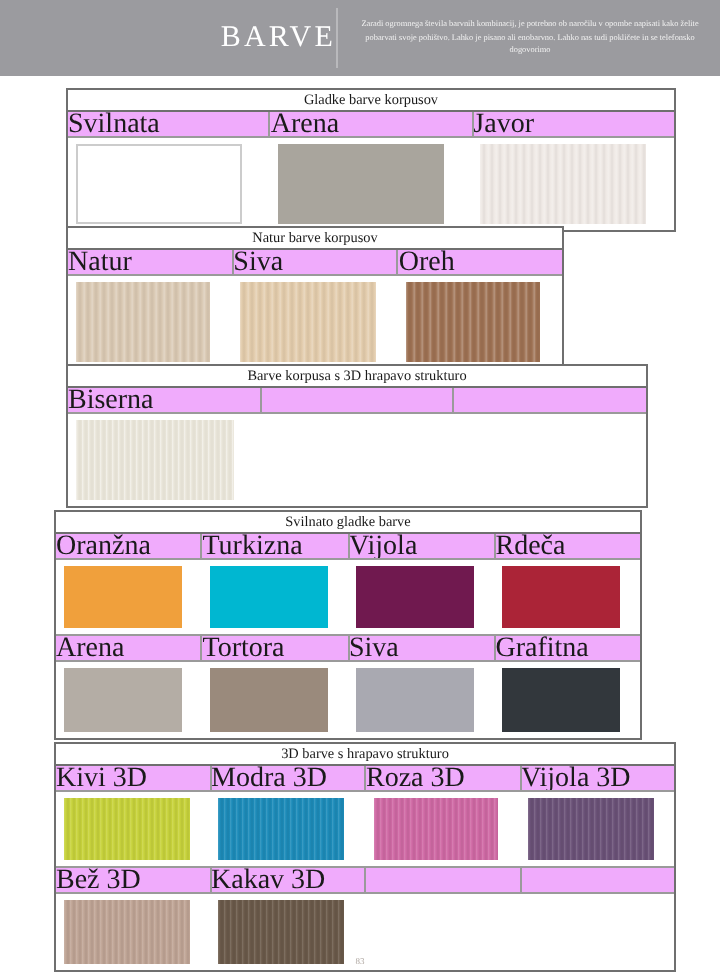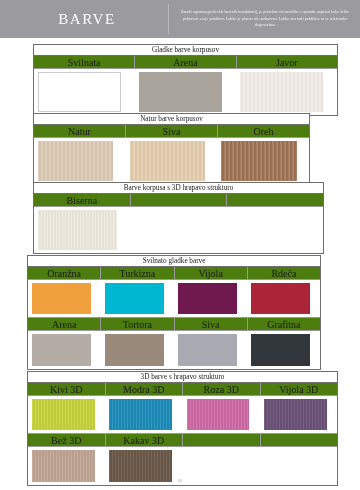--- a/index.html
+++ b/index.html
@@ -23,21 +23,21 @@
     top: 0;
     width: 360px;
     height: 38px;
     background: #9b9b9f;
     display: flex;
     align-items: center;
     box-sizing: border-box;
   }
   .header-title {
     width: 168px;
-    text-align: center;
+    text-align: right;
     color: #ffffff;
     font-family: "Liberation Serif", serif;
     font-size: 15px;
     letter-spacing: 1.6px;
     font-weight: 400;
     line-height: 1;
     padding-left: 6px;
     box-sizing: border-box;
   }
   .header-divider {
@@ -54,41 +54,40 @@
     text-align: center;
     padding: 0 8px 0 9px;
     box-sizing: border-box;
   }
 
   
   .section {
     position: absolute;
     border: 1px solid #6f6f6f;
     box-sizing: border-box;
-    background: #4d7c0f;
+    background: #f0abfc;
   }
   .sec-title {
     height: 11px;
     line-height: 11px;
     text-align: center;
     font-size: 7.2px;
     border-bottom: 1px solid #6f6f6f;
     box-sizing: border-box;
     background: #ffffff;
   }
   .name-row {
     display: flex;
     height: 13px;
     border-bottom: 1px solid #9a9a9a;
     box-sizing: border-box;
   }
   .name-cell {
     flex: 1 1 0;
-    text-align: center;
-    font-size: 10px;
+    font-size: 14px;
     line-height: 13px;
     border-right: 1px solid #9a9a9a;
     box-sizing: border-box;
     overflow: hidden;
     white-space: nowrap;
   }
   .name-cell:last-child { border-right: none; }
 
   .swatch-row {
     display: flex;
@@ -166,21 +165,21 @@
           <div class="swatch bordered" style="background-color: rgb(255, 255, 255);"></div>
         </div>
         <div class="swatch-cell">
           <div class="swatch" style="background-color: rgb(169, 165, 157);"></div>
         </div>
         <div class="swatch-cell">
           <div class="swatch tex-wood" style="background-color: rgb(239, 233, 229);"></div>
         </div>
       </div>
     </div>
-    <div class="section" style="left: 33px; top: 113px; width: 277px;">
+    <div class="section" style="left: 33px; top: 113px; width: 249px;">
       <div class="sec-title">Natur barve korpusov</div>
       <div class="name-row">
         <div class="name-cell">Natur</div>
         <div class="name-cell">Siva</div>
         <div class="name-cell">Oreh</div>
       </div>
       <div class="swatch-row" style="height: 46px;">
         <div class="swatch-cell">
           <div class="swatch tex-wood" style="background-color: rgb(217, 200, 178);"></div>
         </div>

